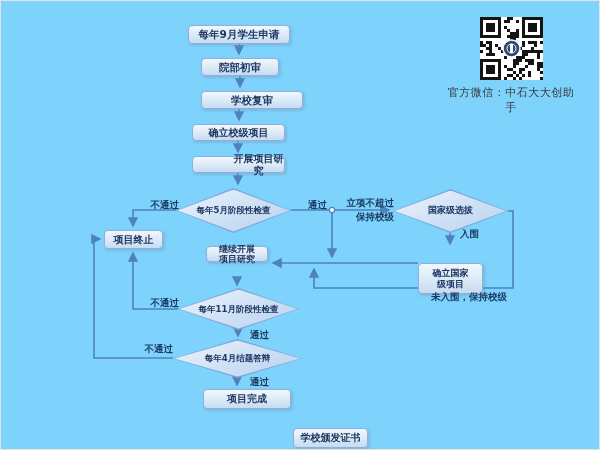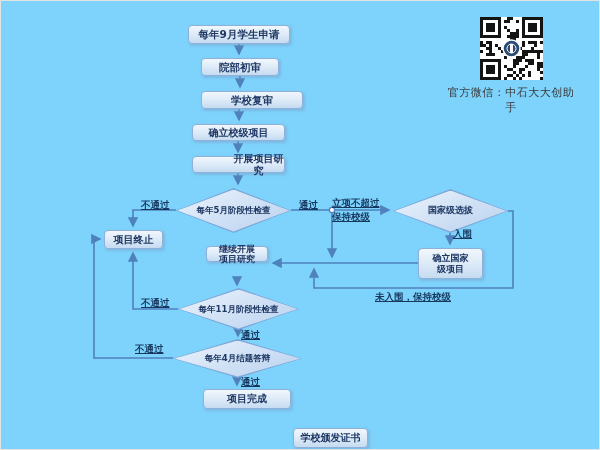--- a/index.html
+++ b/index.html
@@ -24,21 +24,21 @@
   }
   .d-inner{
     position:absolute;inset:1.5px;
     clip-path:polygon(50% 0,100% 50%,50% 100%,0 50%);
     background:linear-gradient(155deg,#edf4fc 0%,#d3e3f6 45%,#b9d1ee 100%);
     display:flex;flex-direction:row;align-items:center;justify-content:center;
     color:#1f3864;font-weight:bold;text-align:center;line-height:1.25;
   }
   .edge-label{
     position:absolute;z-index:3;color:#17375e;font-weight:bold;
-    font-size:9.5px;text-align:left;line-height:1.3;white-space:nowrap;text-decoration:underline;
+    font-size:9.5px;text-align:right;line-height:1.3;white-space:nowrap;
   }
   .fs10{font-size:10px;justify-content:center;} .fs105{font-size:10.5px;} .fs9{font-size:9px;} .fs85{font-size:8.5px;}
   #qr-wrap{position:absolute;left:446px;top:12px;width:128px;z-index:2;text-align:center;}
   #qr-svg{display:block;margin:4px auto 0 auto;background:#fff;}
   #qr-caption{margin-top:5px;font-size:11px;color:#3a3a3a;letter-spacing:0.5px;font-family:Liberation Serif, serif;}
 </style>
 </head>
 <body>
 
 <div id="canvas">
@@ -86,21 +86,21 @@
   <div class="node fs10" style="left:191px;top:155px;width:93px;height:17px;padding-left:40px;">
     <span>开展项目研究</span>
   </div>
   <div class="node fs10" style="left:103px;top:229px;width:59px;height:19px;">
     <span>项目终止</span>
   </div>
   <div class="node fs9" style="left:205px;top:245px;width:62px;height:16px;">
     <span>继续开展</span>
     <span>项目研究</span>
   </div>
-  <div class="node fs9" style="left:417px;top:247px;width:65px;height:31px;">
+  <div class="node fs9" style="left:417px;top:262px;width:65px;height:31px;">
     <span>确立国家</span>
     <span>级项目</span>
   </div>
   <div class="node fs10" style="left:202px;top:388px;width:88px;height:20px;">
     <span>项目完成</span>
   </div>
   <div class="node fs10" style="left:292px;top:388px;width:75px;height:20px;margin-top:39px;">
     <span>学校颁发证书</span>
   </div>
 

